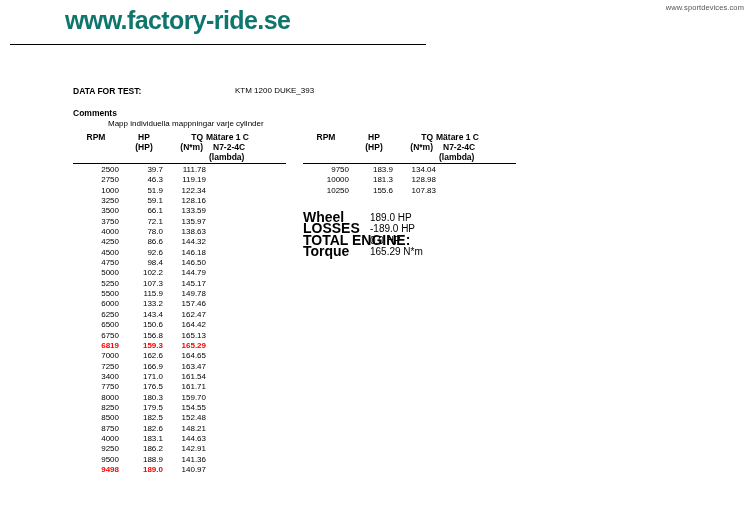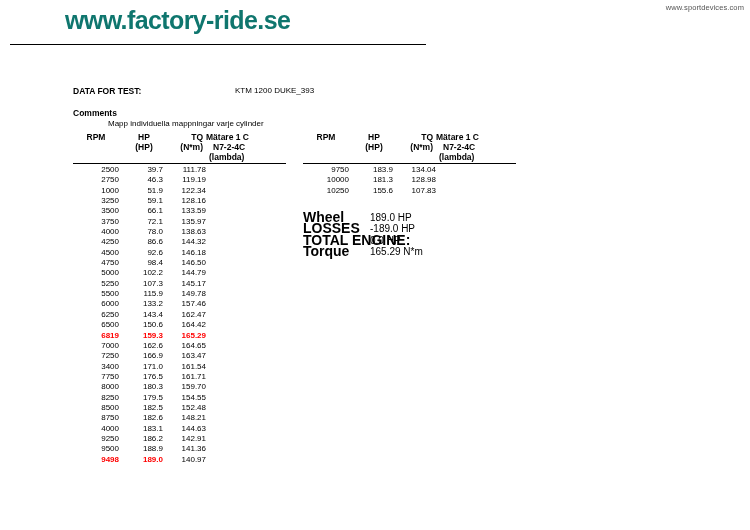--- a/index.html
+++ b/index.html
@@ -270,20 +270,25 @@
       <div class="trow">
         <span class="cell c-rpm">6250</span>
         <span class="cell c-hp">143.4</span>
         <span class="cell c-tq ">162.47</span>
       </div>
       <div class="trow">
         <span class="cell c-rpm">6500</span>
         <span class="cell c-hp">150.6</span>
         <span class="cell c-tq ">164.42</span>
       </div>
+      <div class="trow">
+        <span class="cell c-rpm">6750</span>
+        <span class="cell c-hp">156.8</span>
+        <span class="cell c-tq ">165.13</span>
+      </div>
       <div class="trow hl">
         <span class="cell c-rpm">6819</span>
         <span class="cell c-hp">159.3</span>
         <span class="cell c-tq cell-tq-red">165.29</span>
       </div>
       <div class="trow">
         <span class="cell c-rpm">7000</span>
         <span class="cell c-hp">162.6</span>
         <span class="cell c-tq ">164.65</span>
       </div>

